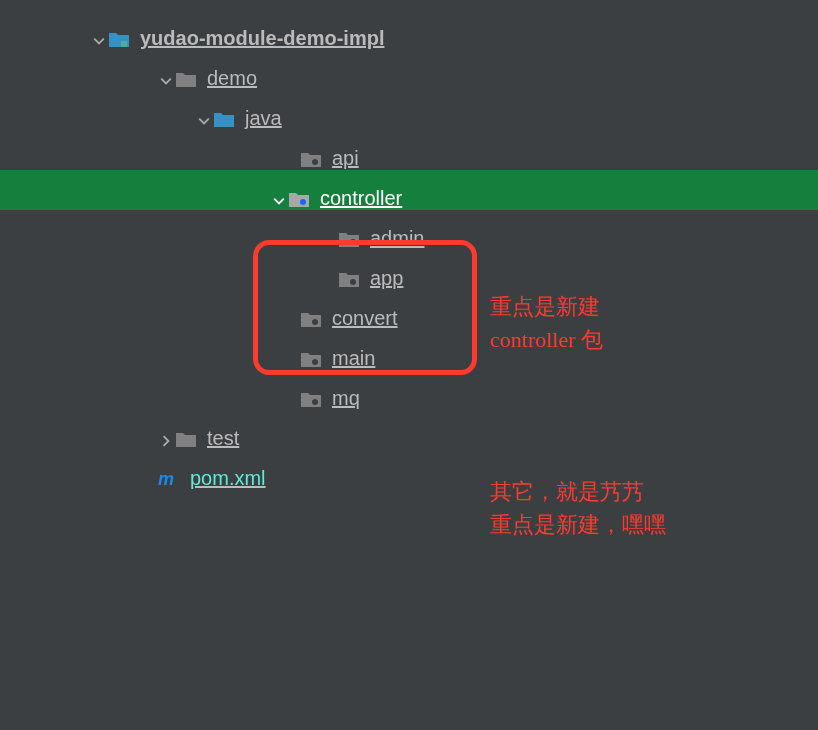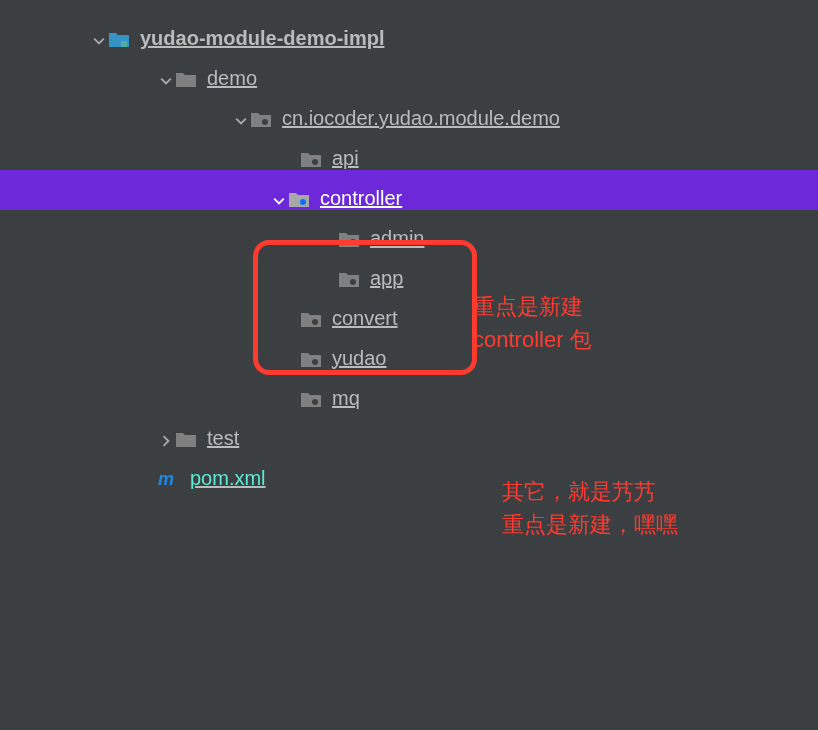--- a/index.html
+++ b/index.html
@@ -1,19 +1,19 @@
 <!DOCTYPE html>
 <html><head>
   <meta charset="utf-8">
   <style>
     * { margin: 0; padding: 0; box-sizing: border-box; }
     body { background: #3c3f41; font-family: -apple-system, "Segoe UI", sans-serif; font-size: 18px; color: #bbbbbb; width: 818px; height: 730px; overflow: hidden; position: relative; }
     .tree { padding-top: 10px; }
     .row { display: flex; align-items: flex-end; height: 40px; padding-left: 0; cursor: pointer; text-decoration: underline; }
-    .row.selected { background: #6d28d9; color: #ffffff; }
+    .row.selected { background: #15803d; color: #ffffff; }
     .row.bold .label { font-weight: 700; }
     .arrow { width: 18px; height: 18px; display: flex; align-items: center; justify-content: center; flex-shrink: 0; }
     .arrow svg { width: 12px; height: 12px; }
     .arrow.collapsed svg { transform: rotate(-90deg); }
     .indent { display: inline-block; flex-shrink: 0; }
     .icon { width: 22px; height: 22px; margin-right: 10px; flex-shrink: 0; display: flex; align-items: center; justify-content: center; }
     .label { white-space: nowrap; font-size: 20px; }
     .folder-svg { width: 22px; height: 18px; }
     .annotation { position: absolute; color: #ff3b30; font-size: 22px; line-height: 1.5; font-weight: 500; }
     .box-outline { position: absolute; border: 5px solid #ff3b30; border-radius: 16px; pointer-events: none; }
@@ -48,36 +48,35 @@
         </svg>
       </span>
     <span class="icon">
         <svg class="folder-svg" viewBox="0 0 22 18">
           <path d="M1 3 L8 3 L10 5 L21 5 L21 17 L1 17 Z" fill="#808080"></path>
         </svg>
       </span>
     <span class="label">demo</span>
   </div>
 
-
   <div class="row">
-    <span class="indent" style="width:232px"></span>
+    <span class="indent" style="width:195px"></span>
     <span class="arrow">
         <svg viewBox="0 0 10 10">
           <path d="M1 3 L5 7 L9 3" stroke="#aaa" stroke-width="1.5" fill="none"></path>
         </svg>
       </span>
     <span class="icon">
         <svg class="folder-svg" viewBox="0 0 22 18">
-          <path d="M1 3 L8 3 L10 5 L21 5 L21 17 L1 17 Z" fill="#808080"></path>
-          <circle cx="15" cy="12" r="3" fill="#3c3f41"></circle>
+          <path d="M1 3 L8 3 L10 5 L21 5 L21 17 L1 17 Z" fill="#3592c4"></path>
         </svg>
       </span>
-    <span class="label">cn.iocoder.yudao.module.demo</span>
+    <span class="label">java</span>
   </div>
+
 
   <div class="row">
     <span class="indent" style="width:300px"></span>
     <span class="icon">
         <svg class="folder-svg" viewBox="0 0 22 18">
           <path d="M1 3 L8 3 L10 5 L21 5 L21 17 L1 17 Z" fill="#808080"></path>
           <circle cx="15" cy="12" r="3" fill="#3c3f41"></circle>
         </svg>
       </span>
     <span class="label">api</span>
@@ -134,21 +133,21 @@
 
 
   <div class="row">
     <span class="indent" style="width:300px"></span>
     <span class="icon">
         <svg class="folder-svg" viewBox="0 0 22 18">
           <path d="M1 3 L8 3 L10 5 L21 5 L21 17 L1 17 Z" fill="#808080"></path>
           <circle cx="15" cy="12" r="3" fill="#3c3f41"></circle>
         </svg>
       </span>
-    <span class="label">yudao</span>
+    <span class="label">main</span>
   </div>
 
 
   <div class="row">
     <span class="indent" style="width:300px"></span>
     <span class="icon">
         <svg class="folder-svg" viewBox="0 0 22 18">
           <path d="M1 3 L8 3 L10 5 L21 5 L21 17 L1 17 Z" fill="#808080"></path>
           <circle cx="15" cy="12" r="3" fill="#3c3f41"></circle>
         </svg>
@@ -180,21 +179,21 @@
           <text x="0" y="16" font-size="18" font-weight="900" font-style="italic" fill="#1e88e5">m</text>
         </svg>
       </span>
     <span class="label" style="color:#5eead4">pom.xml</span>
   </div>
 
 </div>
 
 <div class="box-outline" style="left:253px; top:240px; width:224px; height:135px;"></div>
 
-<div class="annotation" style="left:473px; top:290px;">
+<div class="annotation" style="left:490px; top:290px;font-family:Liberation Serif, serif;">
   <div>重点是新建</div>
   <div>controller 包</div>
 </div>
 
-<div class="annotation" style="left:502px; top:475px;">
+<div class="annotation" style="left:490px; top:475px;">
   <div>其它，就是艿艿</div>
   <div>重点是新建，嘿嘿</div>
 </div>
 
 </body></html>

